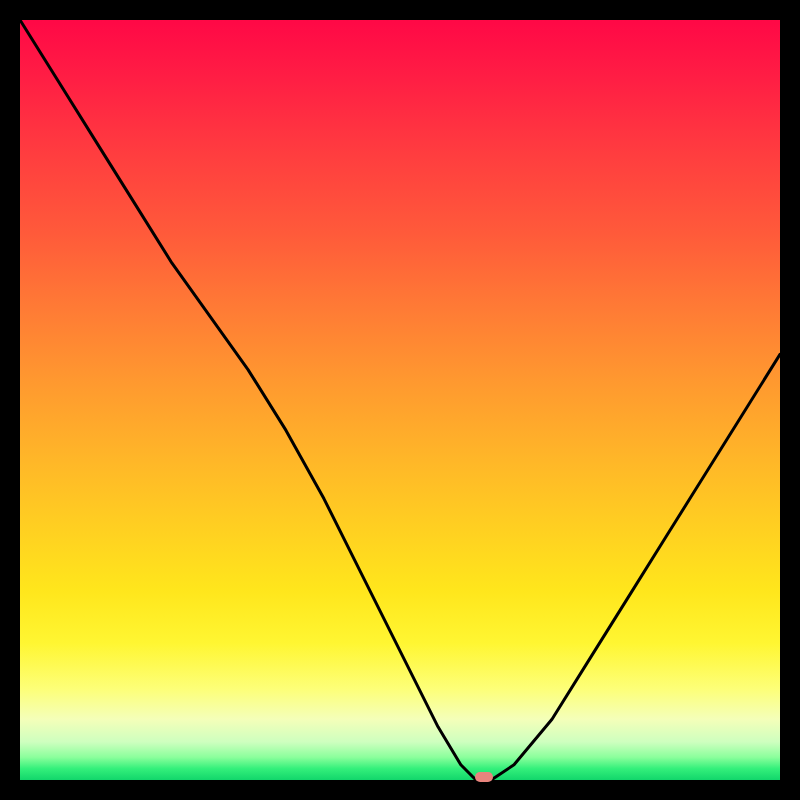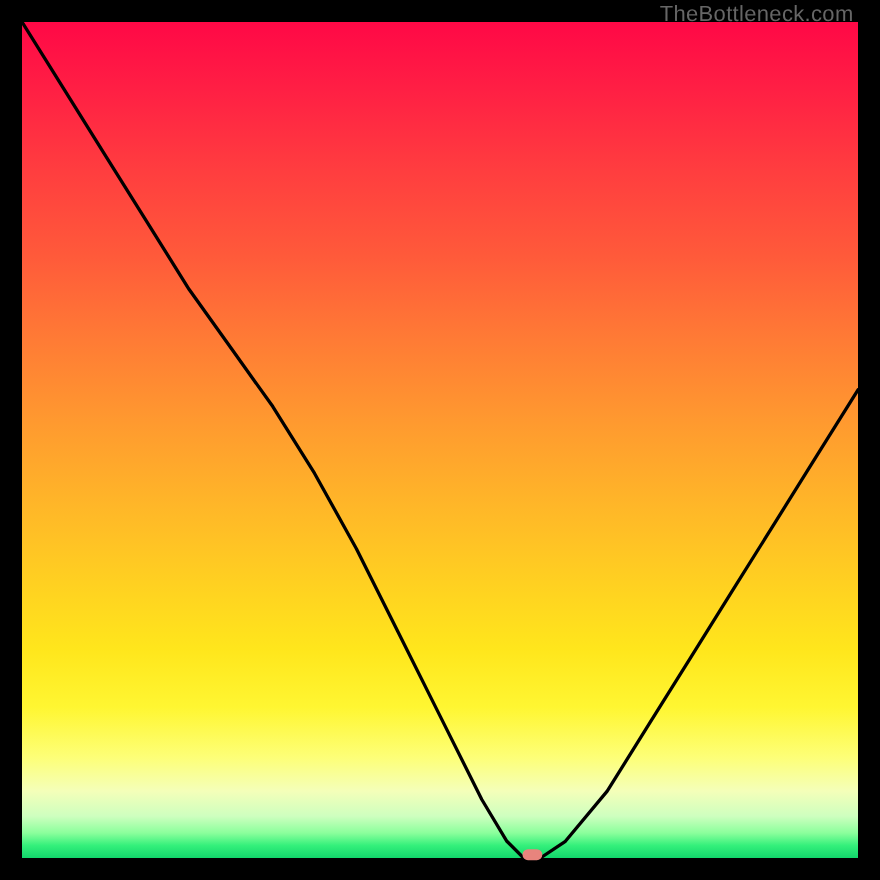--- a/index.html
+++ b/index.html
@@ -65,21 +65,20 @@
     border-radius: 5px;
     background: #e8847d;
     transform: translate(-50%, -50%);
   }
 </style>
 </head>
 <body>
 
 <div class="frame">
 
-  <div class="watermark">TheBottleneck.com</div>
 
   <div class="plot-area">
 
     <svg class="curve" viewBox="0 0 760 760" preserveAspectRatio="none">
       <path id="curve-path" d="M0.00 0.00 L38.00 60.80 L76.00 121.60 L114.00 182.40 L152.00 243.20 L190.00 296.40 L228.00 349.60 L266.00 410.40 L304.00 478.80 L342.00 554.80 L380.00 630.80 L418.00 706.80 L440.80 744.80 L456.00 760.00 L471.20 760.00 L494.00 744.80 L532.00 699.20 L570.00 638.40 L608.00 577.60 L646.00 516.80 L684.00 456.00 L722.00 395.20 L760.00 334.40" fill="none" stroke="#000" stroke-width="3" stroke-linecap="round" stroke-linejoin="round"></path>
     </svg>
 
     <div class="marker" id="marker" style="left: 463.6px; top: 757px;"></div>
 
   </div>

